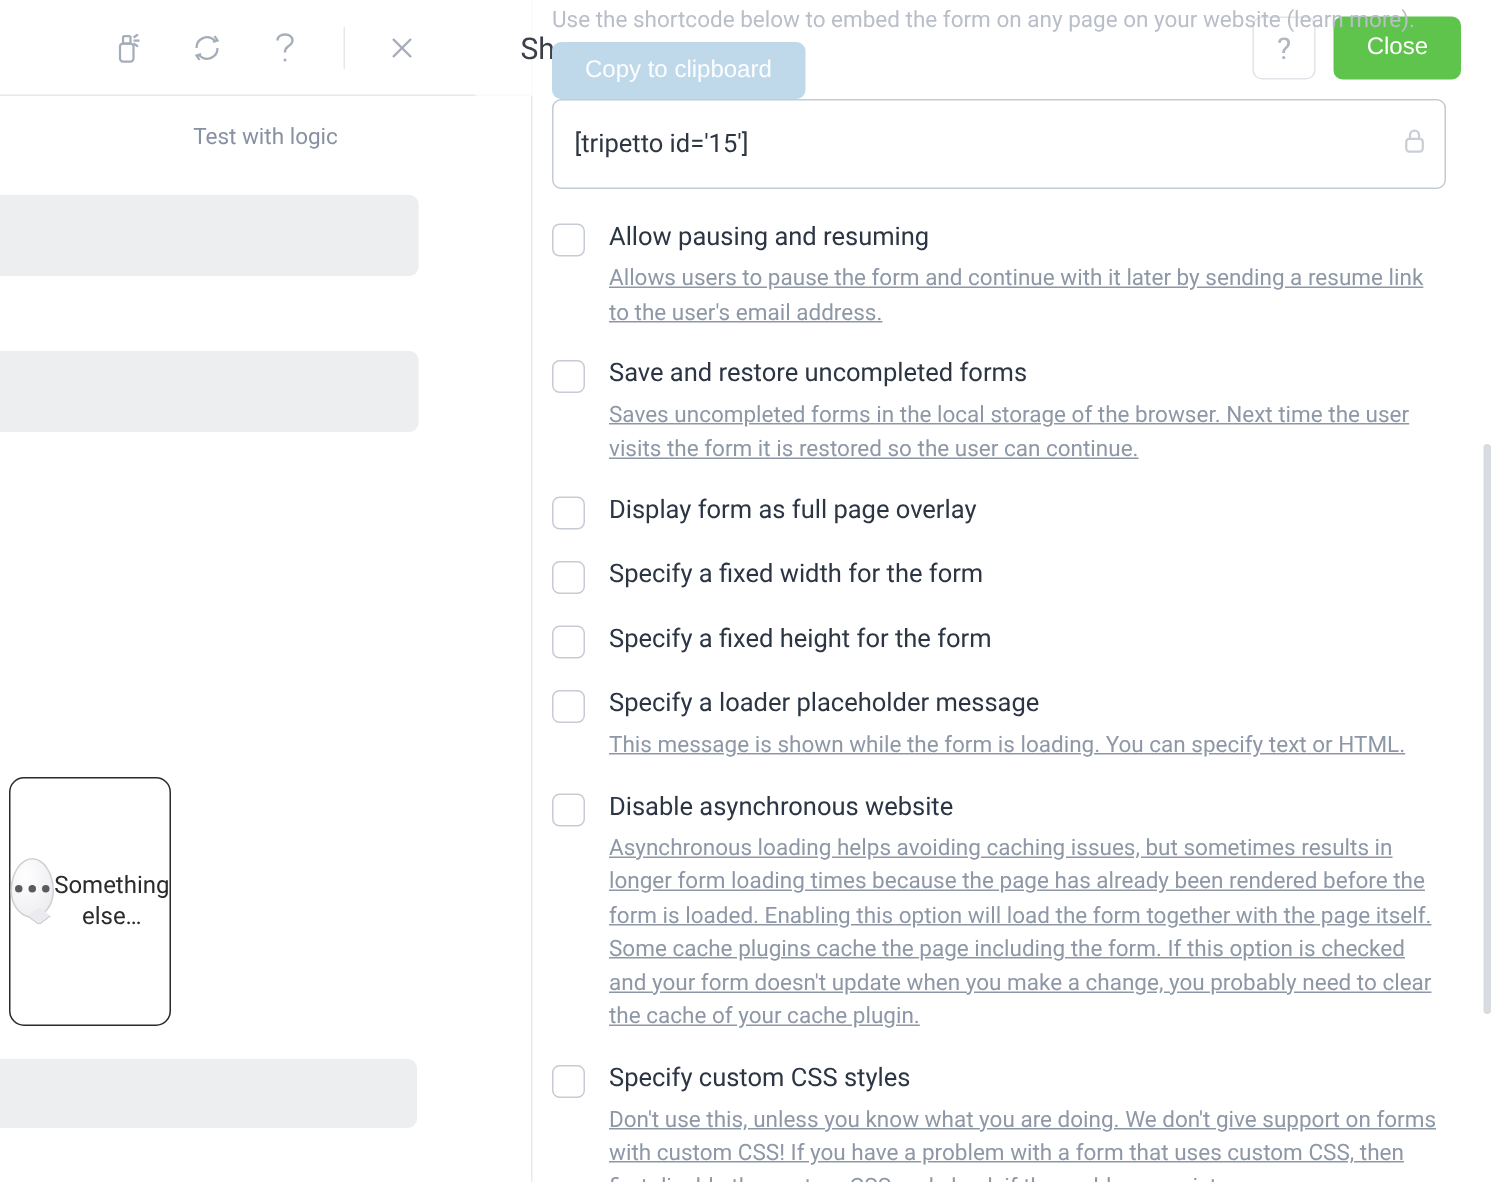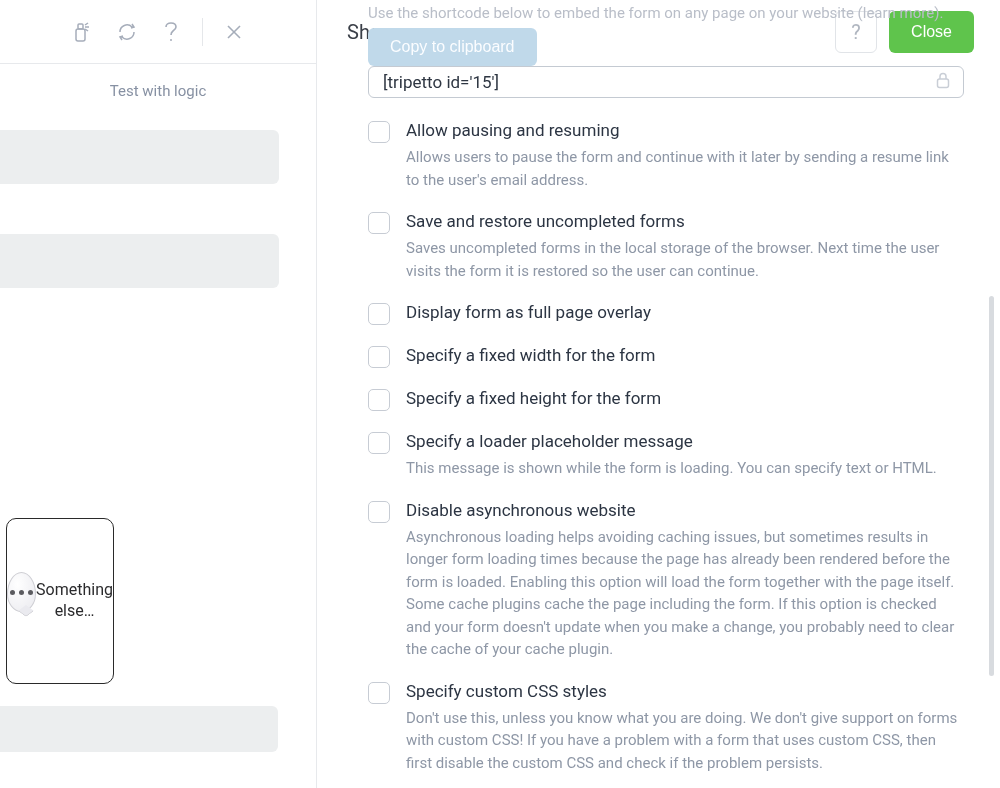--- a/index.html
+++ b/index.html
@@ -1,19 +1,19 @@
 <!DOCTYPE html>
 <html><head>
 <meta charset="utf-8">
 <style>
   * { box-sizing: border-box; margin: 0; padding: 0; }
   html, body { width: 1000px; height: 788px; overflow: hidden; font-family: -apple-system, BlinkMacSystemFont, "Segoe UI", Roboto, Helvetica, Arial, sans-serif; color: #2c3543; background: #fff; }
   
   
-  .left-panel { position: absolute; left: 0; top: 0; width: 317px; height: 788px; border-right: 1px solid #e7e9ec; }
+  .left-panel { position: absolute; left: 0; top: 0; width: 355px; height: 788px; border-right: 1px solid #e7e9ec; }
   .left-toolbar { height: 64px; border-bottom: 1px solid #e7e9ec; display: flex; align-items: center; justify-content: space-around; padding: 0 60px; }
   .tb-icon { width: 28px; height: 28px; display: flex; align-items: center; justify-content: center; color: #a6adba; cursor: pointer; }
   .tb-divider { width: 1px; height: 28px; background: #e5e7ea; }
   .test-logic { text-align: center; padding: 18px 0; color: #8791a3; font-size: 15px; cursor: pointer; }
   
   .preview-area { position: absolute; left: 0; top: 130px; width: 317px; padding-right: 38px; }
   .gray-bar { height: 54px; background: #eceeef; border-radius: 6px; margin-bottom: 50px; margin-left: -200px; }
   .gray-bar.bar2 { margin-bottom: 30px; }
   .preview-question { font-size: 31px; font-weight: 700; color: #2b2b2d; margin-bottom: 36px; margin-left: -200px; letter-spacing: -0.5px; }
   
@@ -30,29 +30,29 @@
   .modal-top { position: absolute; left: 317px; top: 0; right: 0; height: 64px; background: rgba(255,255,255,0.78); display: flex; align-items: center; padding: 0 26px 0 30px; }
   .modal-title { font-size: 20px; color: #3a3f48; margin-right: auto; }
   .help-btn { width: 42px; height: 42px; border: 1px solid #e1e4e8; border-radius: 6px; display:flex; align-items:center; justify-content:center; color:#b0b6c0; font-size:20px; margin-right: 12px; cursor:pointer; background:#fff;}
   .close-btn { height: 42px; padding: 0 22px; background: #5fc44c; color:#fff; border:none; border-radius:6px; font-size:16px; cursor:pointer; }
   
   .share-body { position: absolute; left: 348px; top: 0; right: 14px; bottom: 0; padding: 0 22px 0 20px; overflow: hidden; }
   .faded-intro { color: #b9bec8; font-size: 15px; padding-top: 4px; margin-bottom: 6px; }
   .faded-link { }
   .copy-btn { display:inline-block; background:#c0d9ea; color:#fbfdff; border:none; border-radius:6px; padding: 10px 22px; font-size:16px; cursor:pointer; }
   
-  .shortcode-box { position: relative; border:1px solid #c4cad2; border-radius:6px; height:32px; display:flex; align-items:center; padding:0 24px 0 14px; font-size:17px; color:#2e3642; margin-bottom: 22px; background:#fff; }
+  .shortcode-box { position: relative; border:1px solid #c4cad2; border-radius:6px; height:60px; display:flex; align-items:center; padding:0 24px 0 14px; font-size:17px; color:#2e3642; margin-bottom: 22px; background:#fff; }
   .lock-wrap { position:absolute; right:12px; top:50%; transform:translateY(-50%); color:#c9ced6; }
   
   .options { display:flex; flex-direction:column; gap: 20px; }
   .opt { display:flex; gap: 16px; }
   .chk { width:22px; height:22px; border:1.5px solid #c7ccd4; border-radius:5px; flex:none; margin-top:1px; cursor:pointer; background:#fff; }
   .opt-body { flex:1; }
   .opt-title { font-size:17px; color:#2c3543; }
-  .opt-desc { font-size:15px; color:#8e97a6; line-height:1.5; margin-top:6px; }
+  .opt-desc { font-size:15px; color:#8e97a6; line-height:1.5; margin-top:6px;text-decoration:underline; }
   
   .scroll-thumb { position:absolute; right:6px; top:296px; width:5px; height:380px; background:#d8dbdf; border-radius:3px; }
 </style>
 </head>
 <body>
 
 <div class="left-panel">
   <div class="left-toolbar">
     <div class="tb-icon">
       <svg width="18" height="22" viewBox="0 0 18 22" fill="none" stroke="currentColor" stroke-width="1.5">

